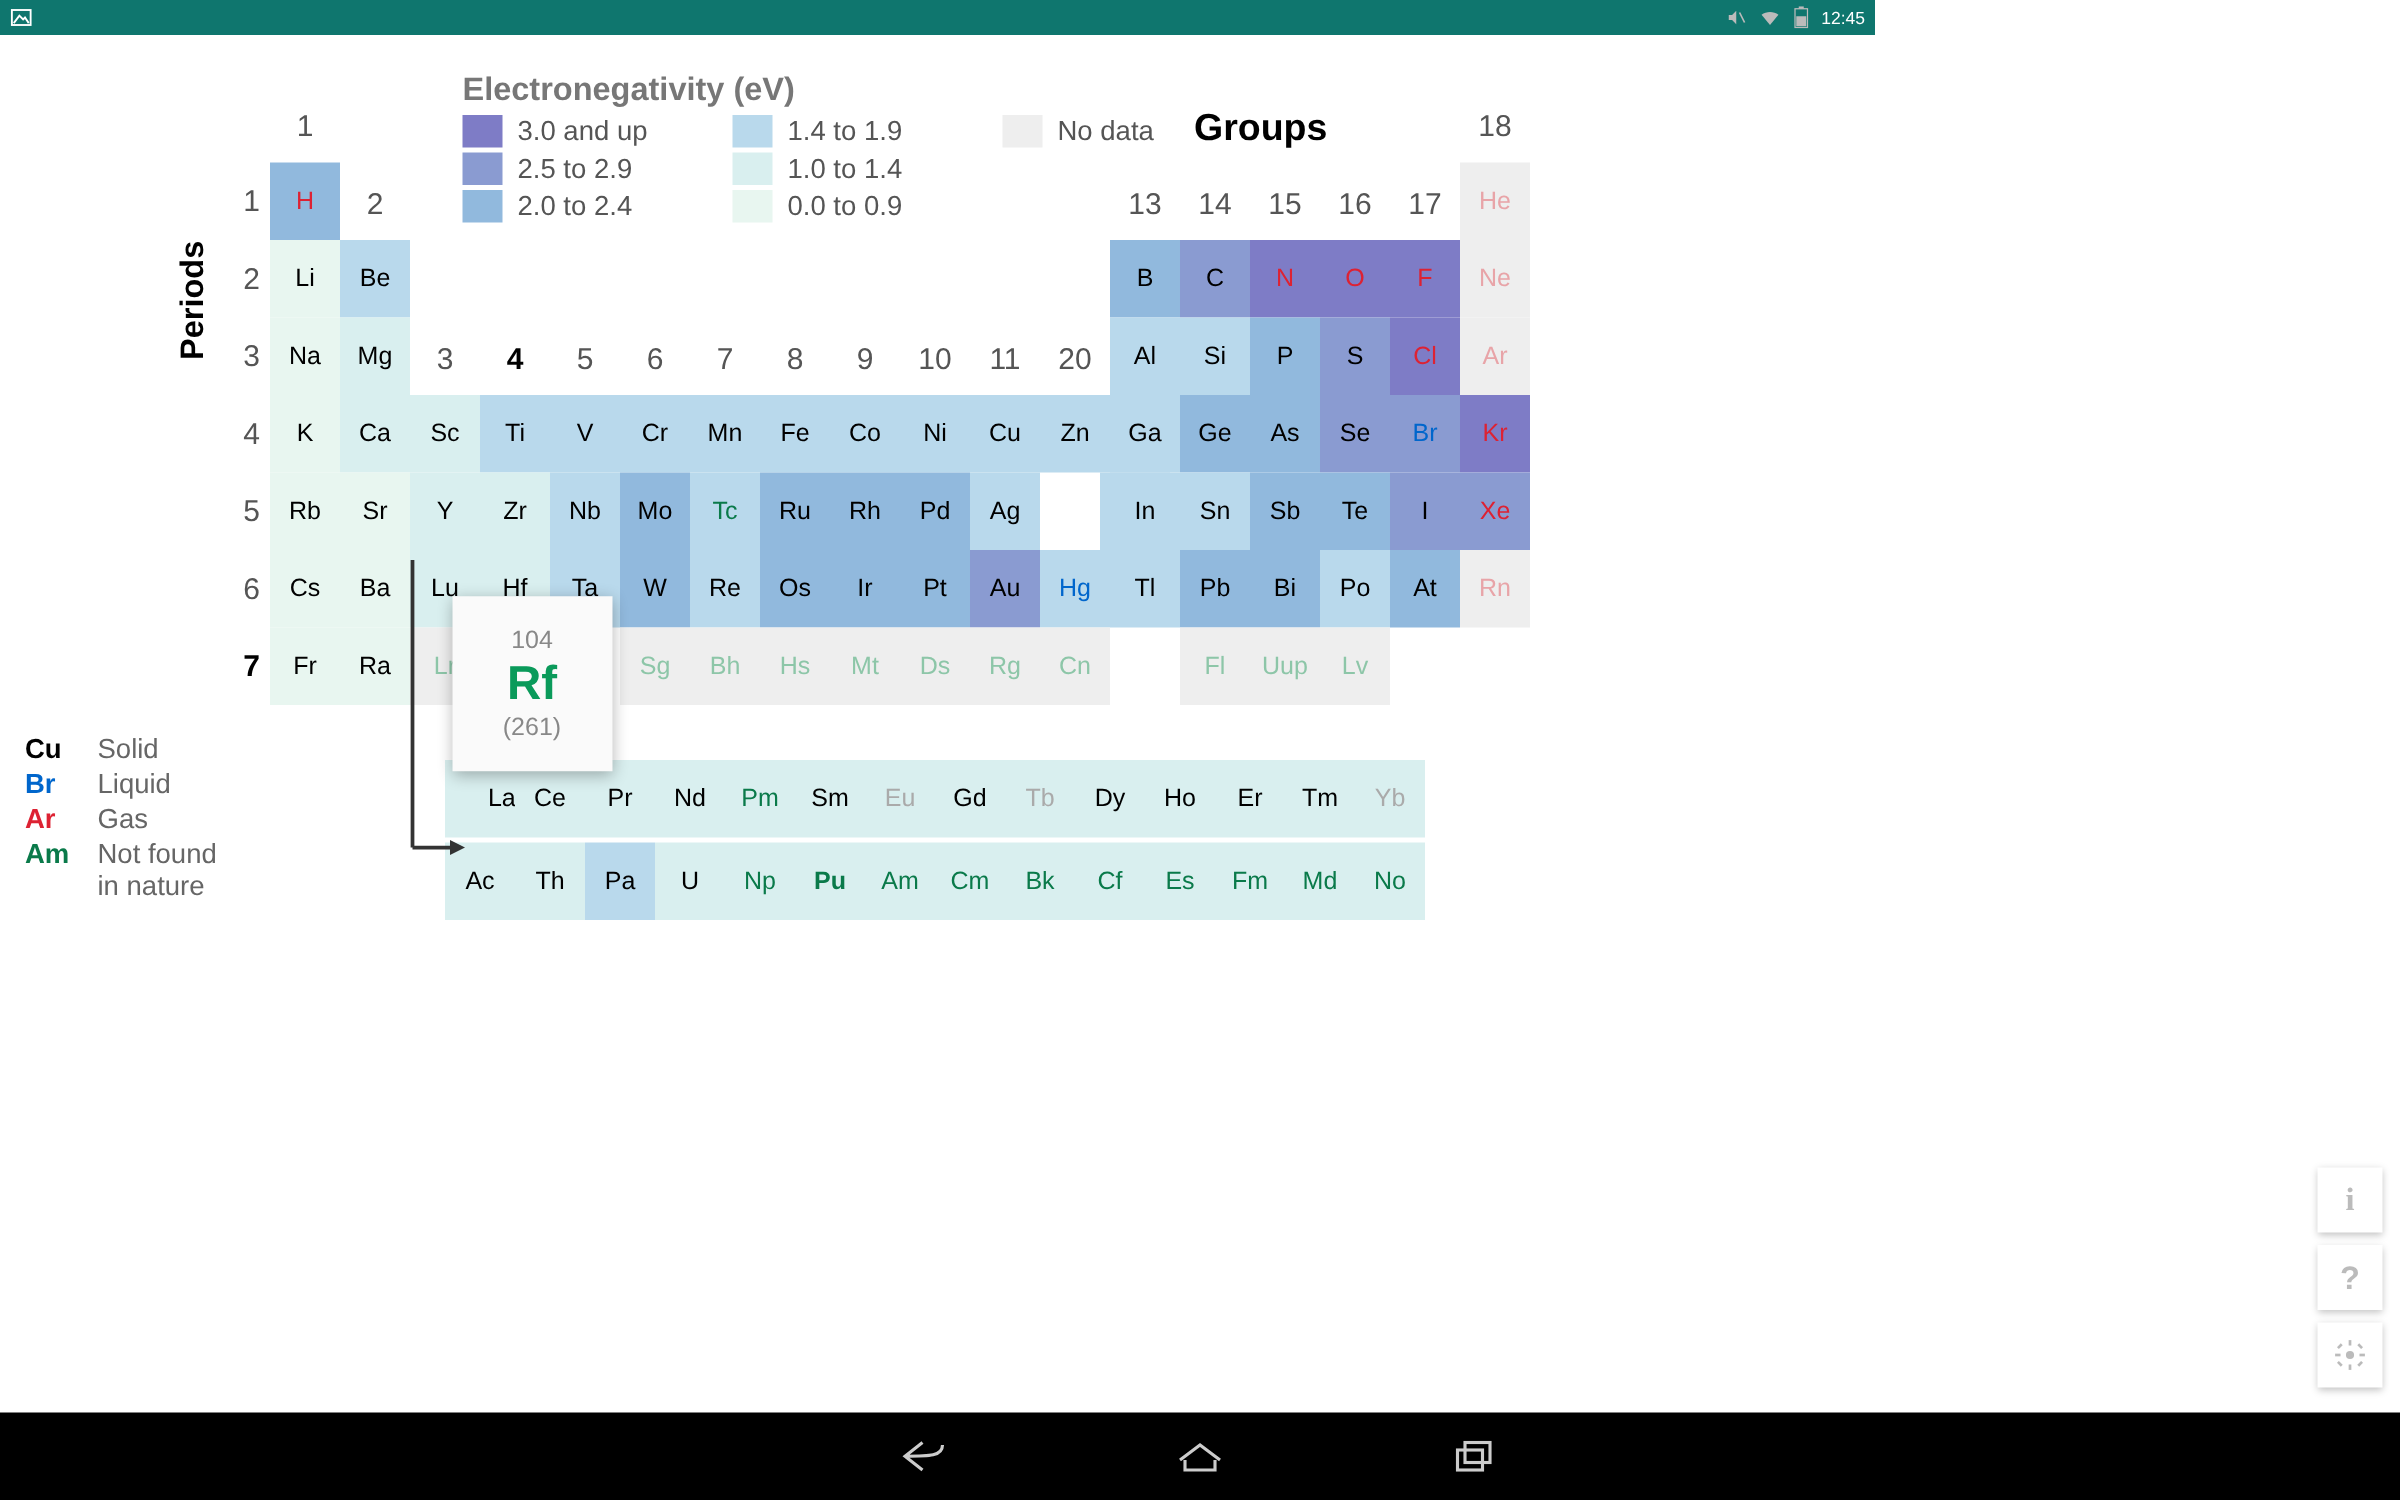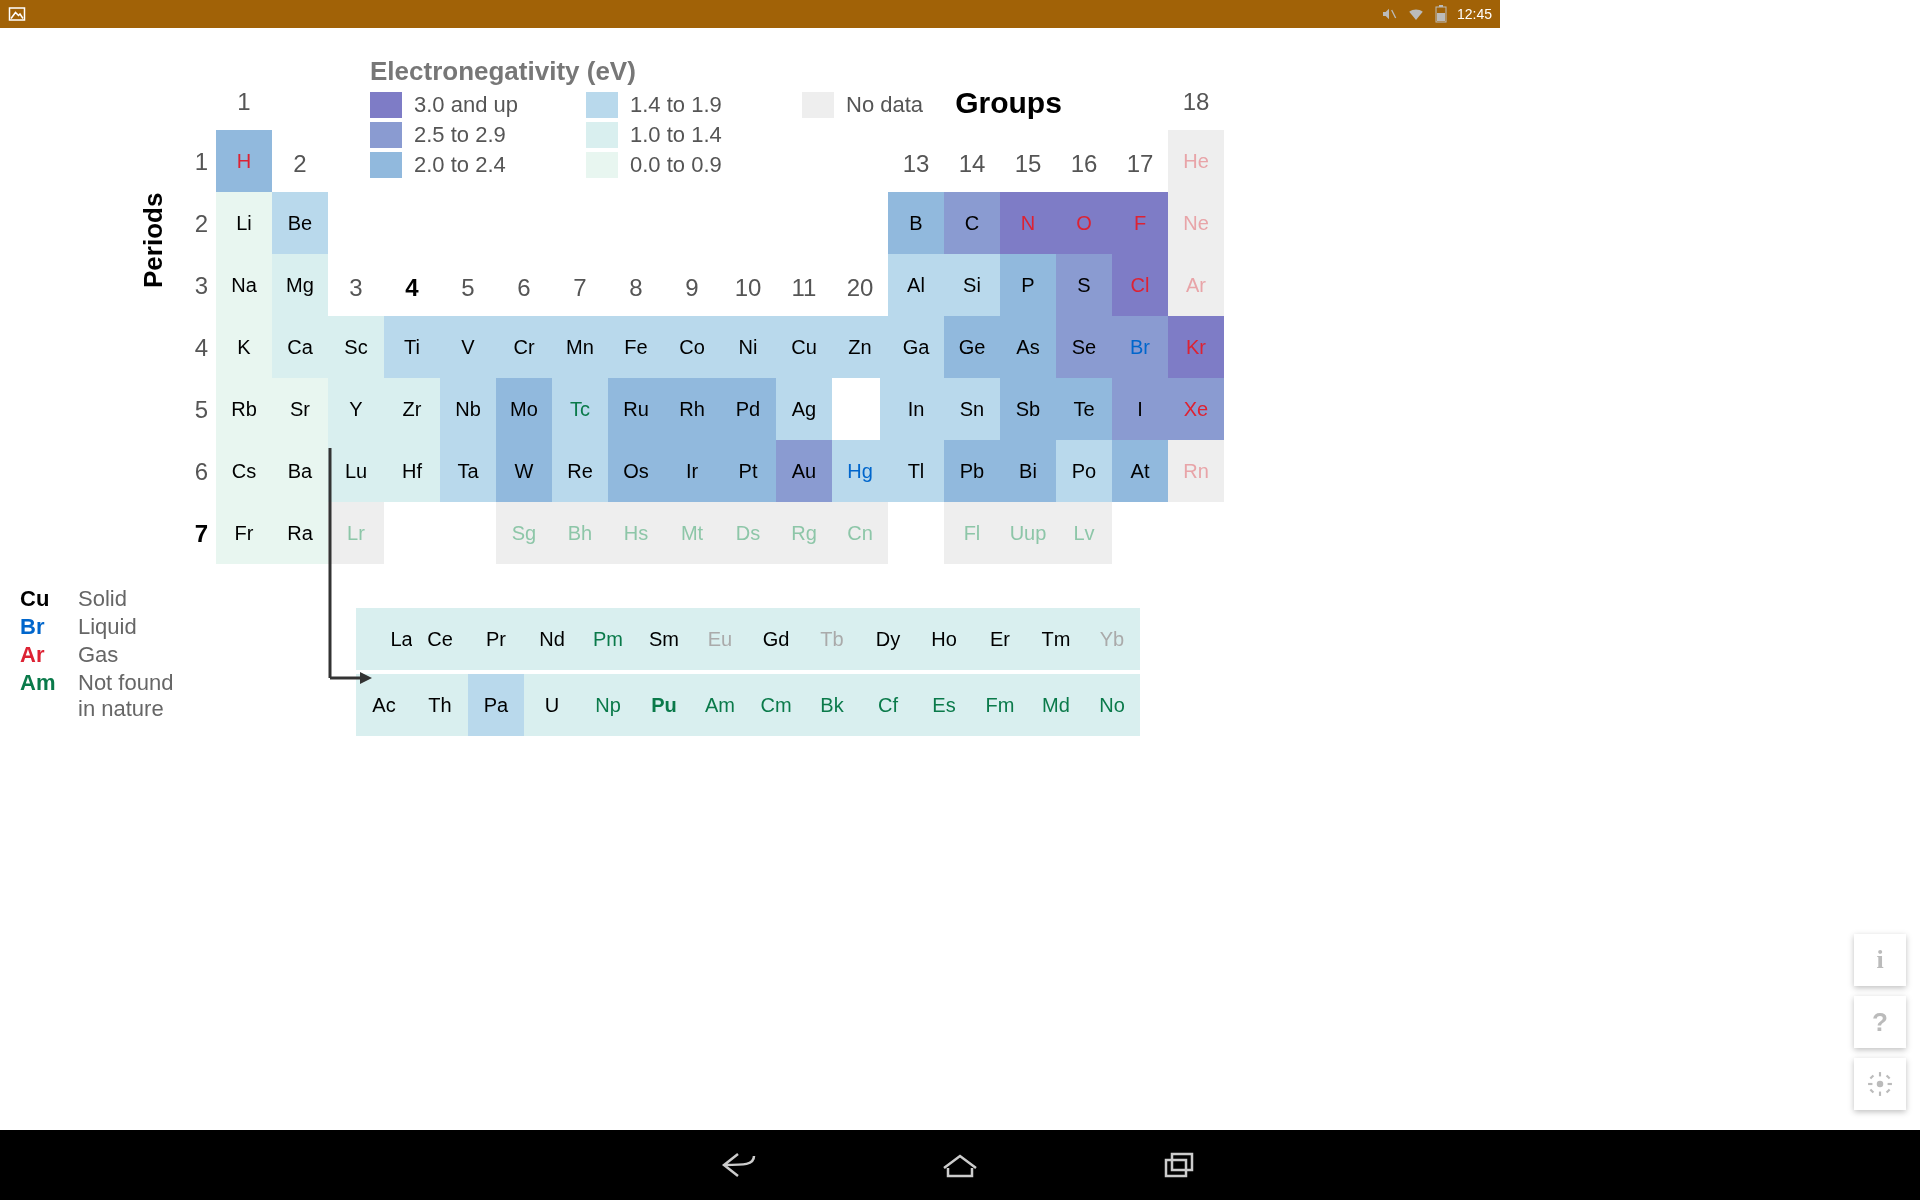--- a/index.html
+++ b/index.html
@@ -1,17 +1,17 @@
 <!DOCTYPE html>
 <html><head>
 <meta charset="utf-8">
 <style>
   * { box-sizing: border-box; }
   html, body { margin: 0; padding: 0; width: 1500px; height: 937px; font-family: -apple-system, "Helvetica Neue", Arial, sans-serif; background: #fff; }
-  .statusbar { background: #a16207; height: 28px; display: flex; align-items: center; justify-content: space-between; color: #fff; font-size: 14px; padding: 0 8px; }
+  .statusbar { background: #0f766e; height: 28px; display: flex; align-items: center; justify-content: space-between; color: #fff; font-size: 14px; padding: 0 8px; }
   .statusbar .left, .statusbar .right { display: flex; align-items: center; gap: 10px; }
   .statusbar svg { display: block; }
   .navbar { position: absolute; bottom: 0; left: 0; right: 0; height: 70px; background: #000; display: flex; align-items: center; justify-content: center; gap: 180px; }
   .navbar svg { display: block; fill: none; stroke: #ccc; stroke-width: 2; }
 
   .content { position: absolute; top: 28px; left: 0; right: 0; bottom: 70px; background: #fff; }
 
   .legend-title { position: absolute; left: 370px; top: 28px; font-size: 26px; font-weight: bold; color: #777; }
   .legend-block { position: absolute; left: 370px; top: 64px; display: grid; grid-template-columns: 32px 160px 32px 160px 32px 160px; row-gap: 4px; column-gap: 12px; font-size: 22px; color: #555; align-items: center; }
   .legend-sw { width: 32px; height: 26px; }
@@ -257,20 +257,25 @@
       <div class="cell b1 c-green" style="left: 1028px; top: 646px;">Md</div>
       <div class="cell b1 c-green" style="left: 1084px; top: 646px;">No</div>
     </div>
 
   <svg class="lantharrow" id="arrow" width="60" height="280" style="left:320px; top:420px;">
     <line x1="10" y1="0" x2="10" y2="230"></line>
     <line x1="10" y1="230" x2="40" y2="230"></line>
     <polygon points="40,224 40,236 52,230"></polygon>
   </svg>
 
+  <div class="popup" id="popup" style="left: 361.6px; top: 449.2px;">
+    <div>104</div>
+    <div class="sym">Rf</div>
+    <div>(261)</div>
+  </div>
 
   <div class="state-legend" id="state-legend">
       <div class="row">
         <div class="sym" style="color: rgb(0, 0, 0);">Cu</div>
         <div style="white-space: pre-line;">Solid</div>
       </div>
       <div class="row">
         <div class="sym" style="color: rgb(0, 102, 204);">Br</div>
         <div style="white-space: pre-line;">Liquid</div>
       </div>

